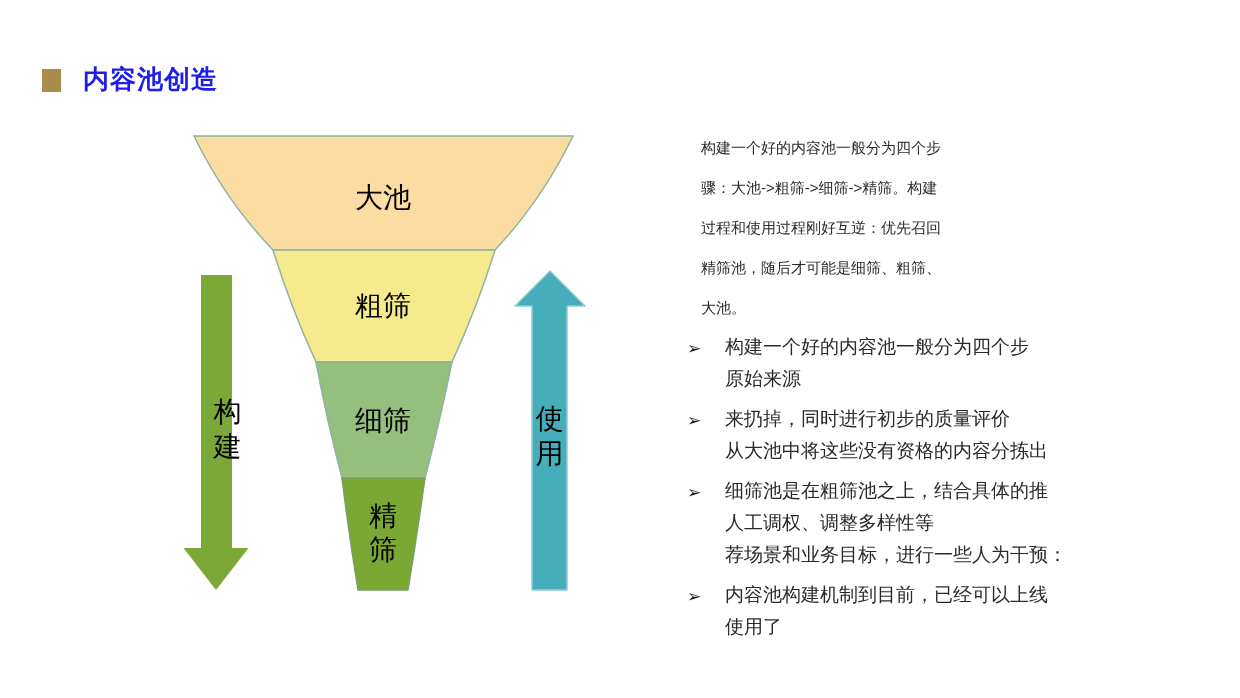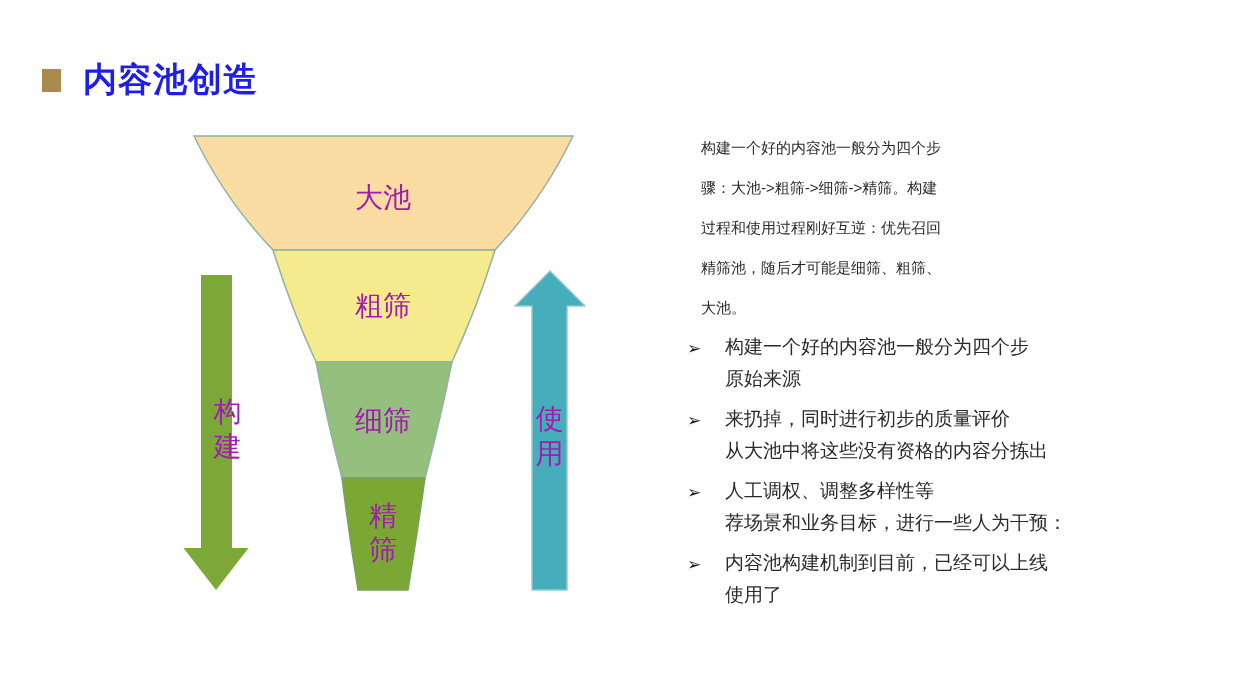--- a/index.html
+++ b/index.html
@@ -4,24 +4,24 @@
 <style>
   html,body{margin:0;padding:0}
   body{
     width:1240px;height:698px;position:relative;overflow:hidden;
     background:#ffffff;
     font-family:"Liberation Sans","DejaVu Sans",sans-serif;
   }
   
   .title-row{position:absolute;left:42px;top:62px;display:flex;align-items:flex-start}
   .title-square{width:19px;height:23px;margin-top:7px}
-  .title-text{margin-left:22px;font-size:34px;font-weight:bold;letter-spacing:1px;line-height:34px}
+  .title-text{margin-left:22px;font-size:26px;font-weight:bold;letter-spacing:1px;line-height:34px}
   
   .diagram-svg{position:absolute;left:0;top:0}
-  .funnel-label{position:absolute;color:#a21caf;font-size:28px;line-height:34px;text-align:center}
+  .funnel-label{position:absolute;color:#000000;font-size:28px;line-height:34px;text-align:center}
   .vtext{line-height:35px}
   
   .text-col{position:absolute;left:687px;top:128px;width:400px;color:#2a2a2a}
   .intro{margin:0 0 0 14px;font-size:15px;line-height:40px}
   .line{white-space:nowrap}
   .bullets{margin:3px 0 0;padding:0;list-style:none}
   .bullets li{display:flex;margin-bottom:8px;font-size:19px;line-height:32px}
   .bullet-marker{flex:0 0 38px;font-size:17px;padding-top:2px;color:#1a1a1a}
   .bullet-lines{flex:1}
 </style>
@@ -71,20 +71,21 @@
     <li>
       <span class="bullet-marker">➢</span>
       <div class="bullet-lines">
         <div class="line">来扔掉，同时进行初步的质量评价</div>
         <div class="line">从大池中将这些没有资格的内容分拣出</div>
       </div>
     </li>
     <li>
       <span class="bullet-marker">➢</span>
       <div class="bullet-lines">
+        <div class="line">细筛池是在粗筛池之上，结合具体的推</div>
         <div class="line">人工调权、调整多样性等</div>
         <div class="line">荐场景和业务目标，进行一些人为干预：</div>
       </div>
     </li>
     <li>
       <span class="bullet-marker">➢</span>
       <div class="bullet-lines">
         <div class="line">内容池构建机制到目前，已经可以上线</div>
         <div class="line">使用了</div>
       </div>

